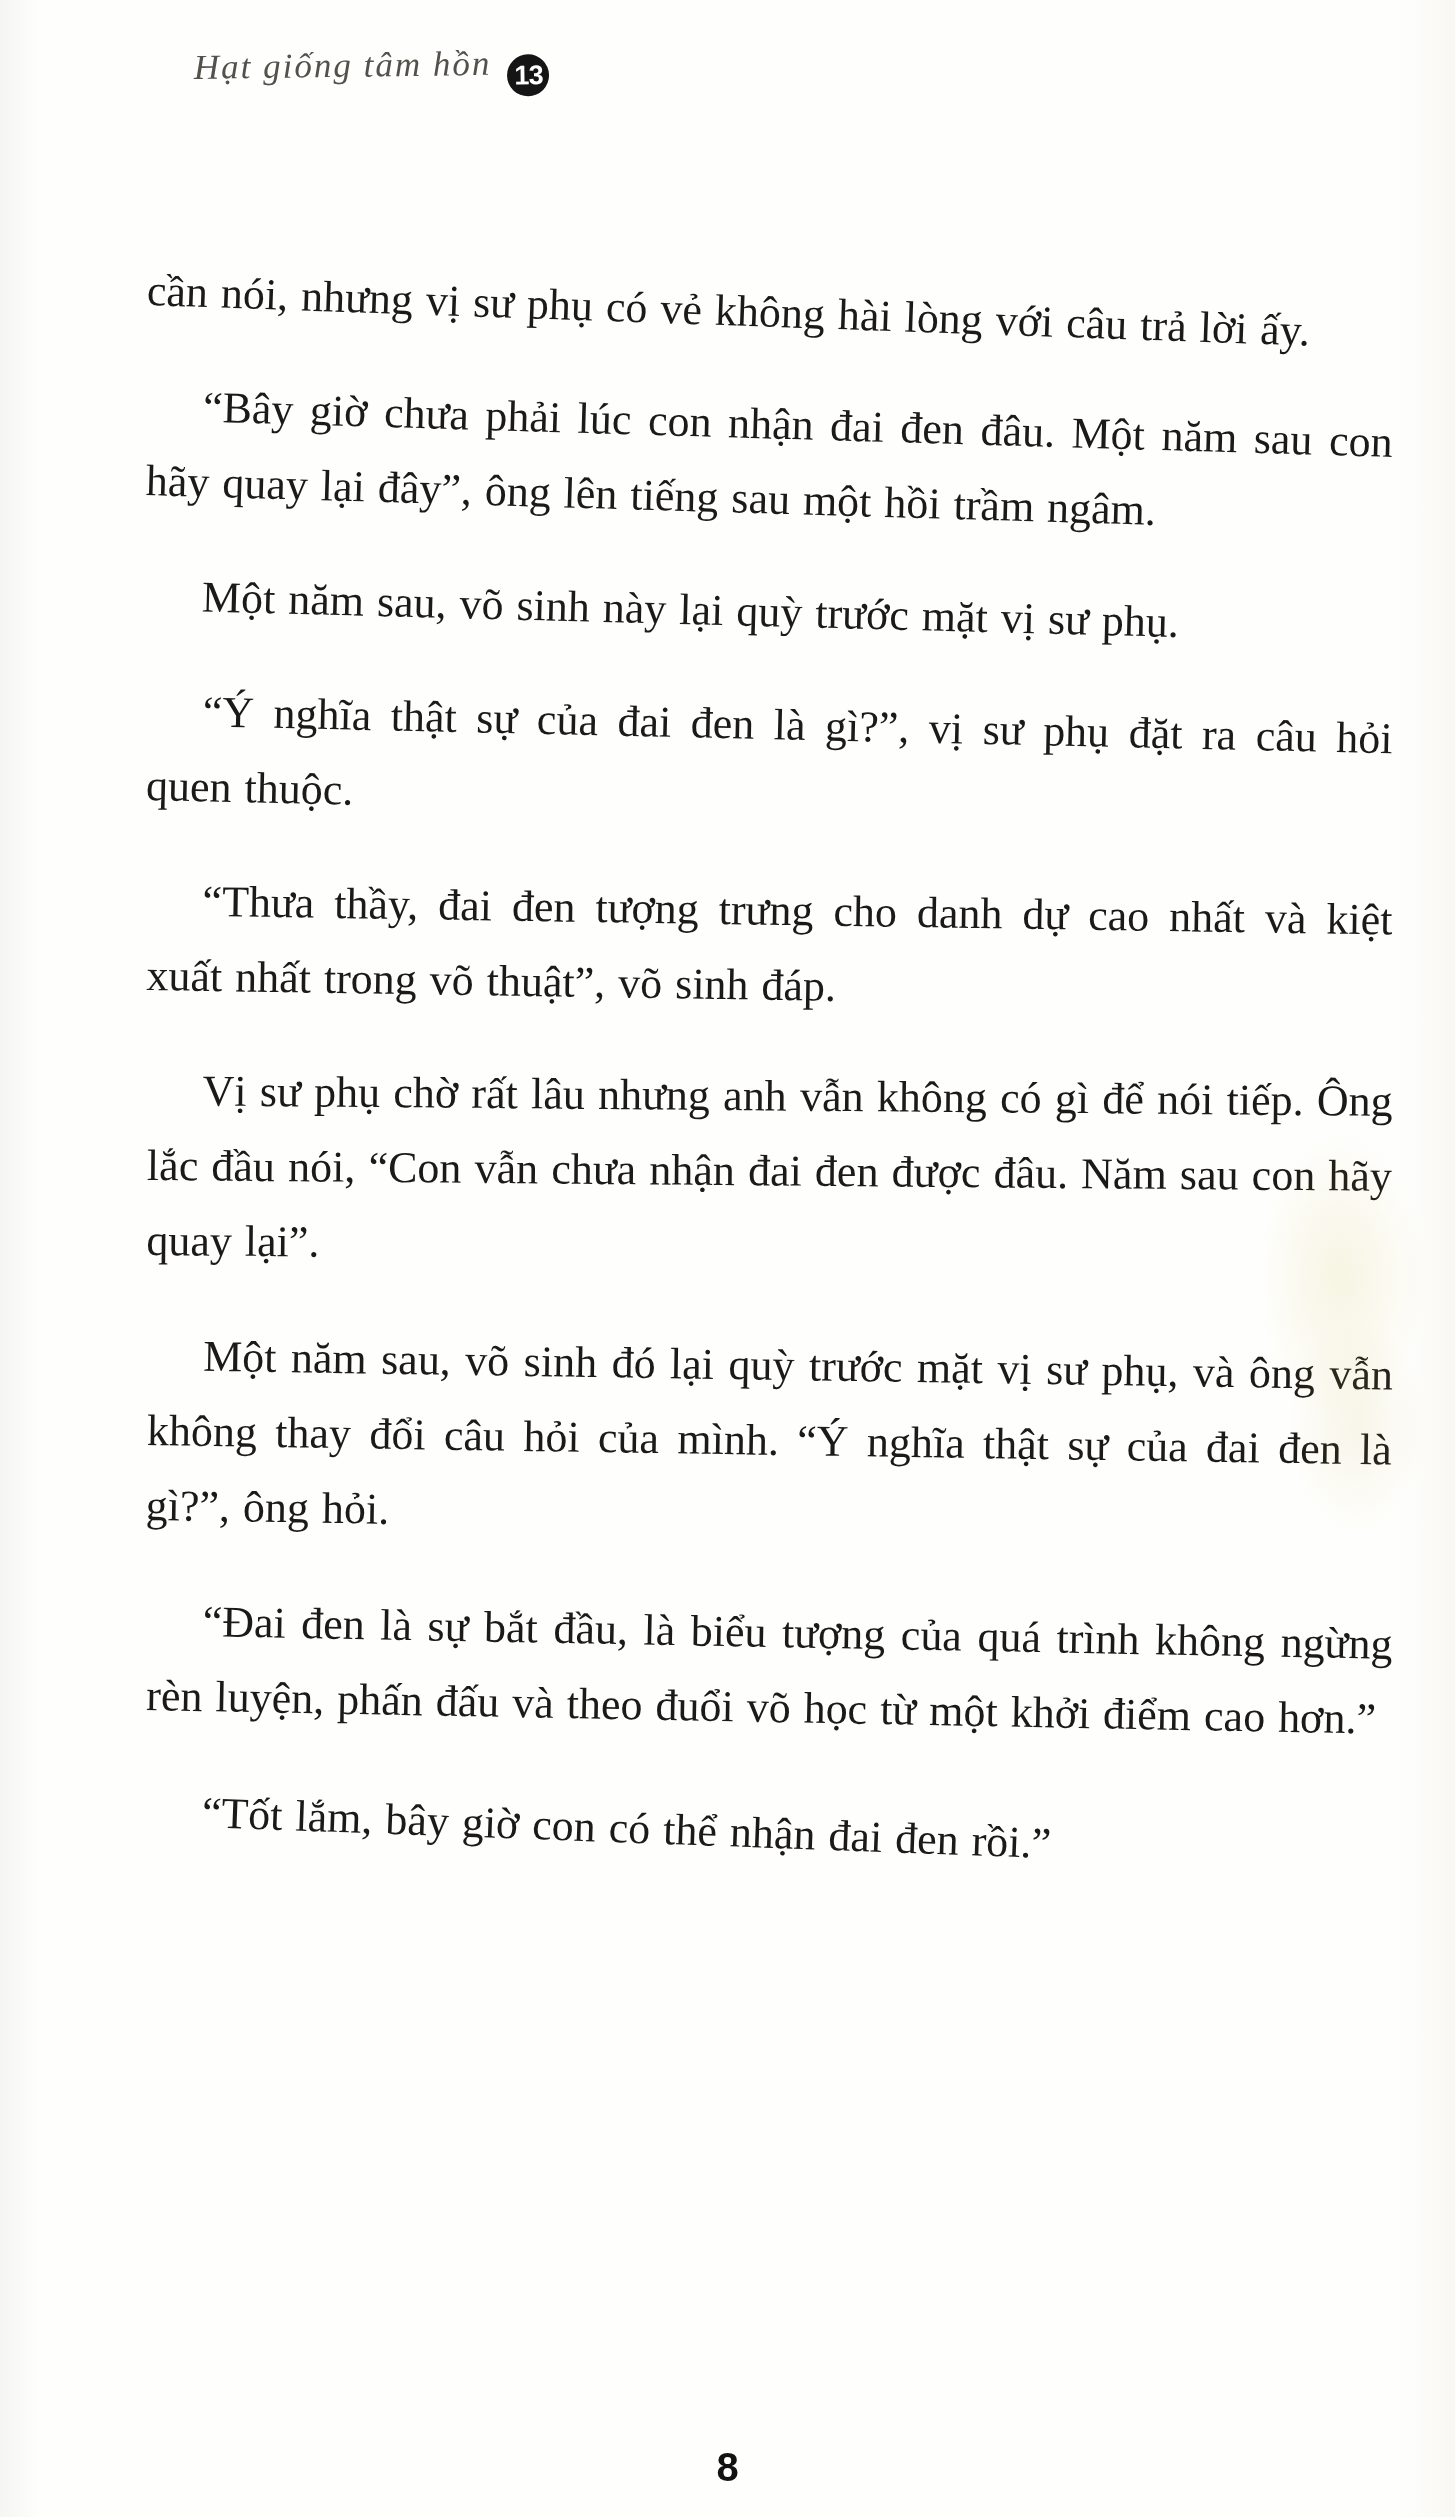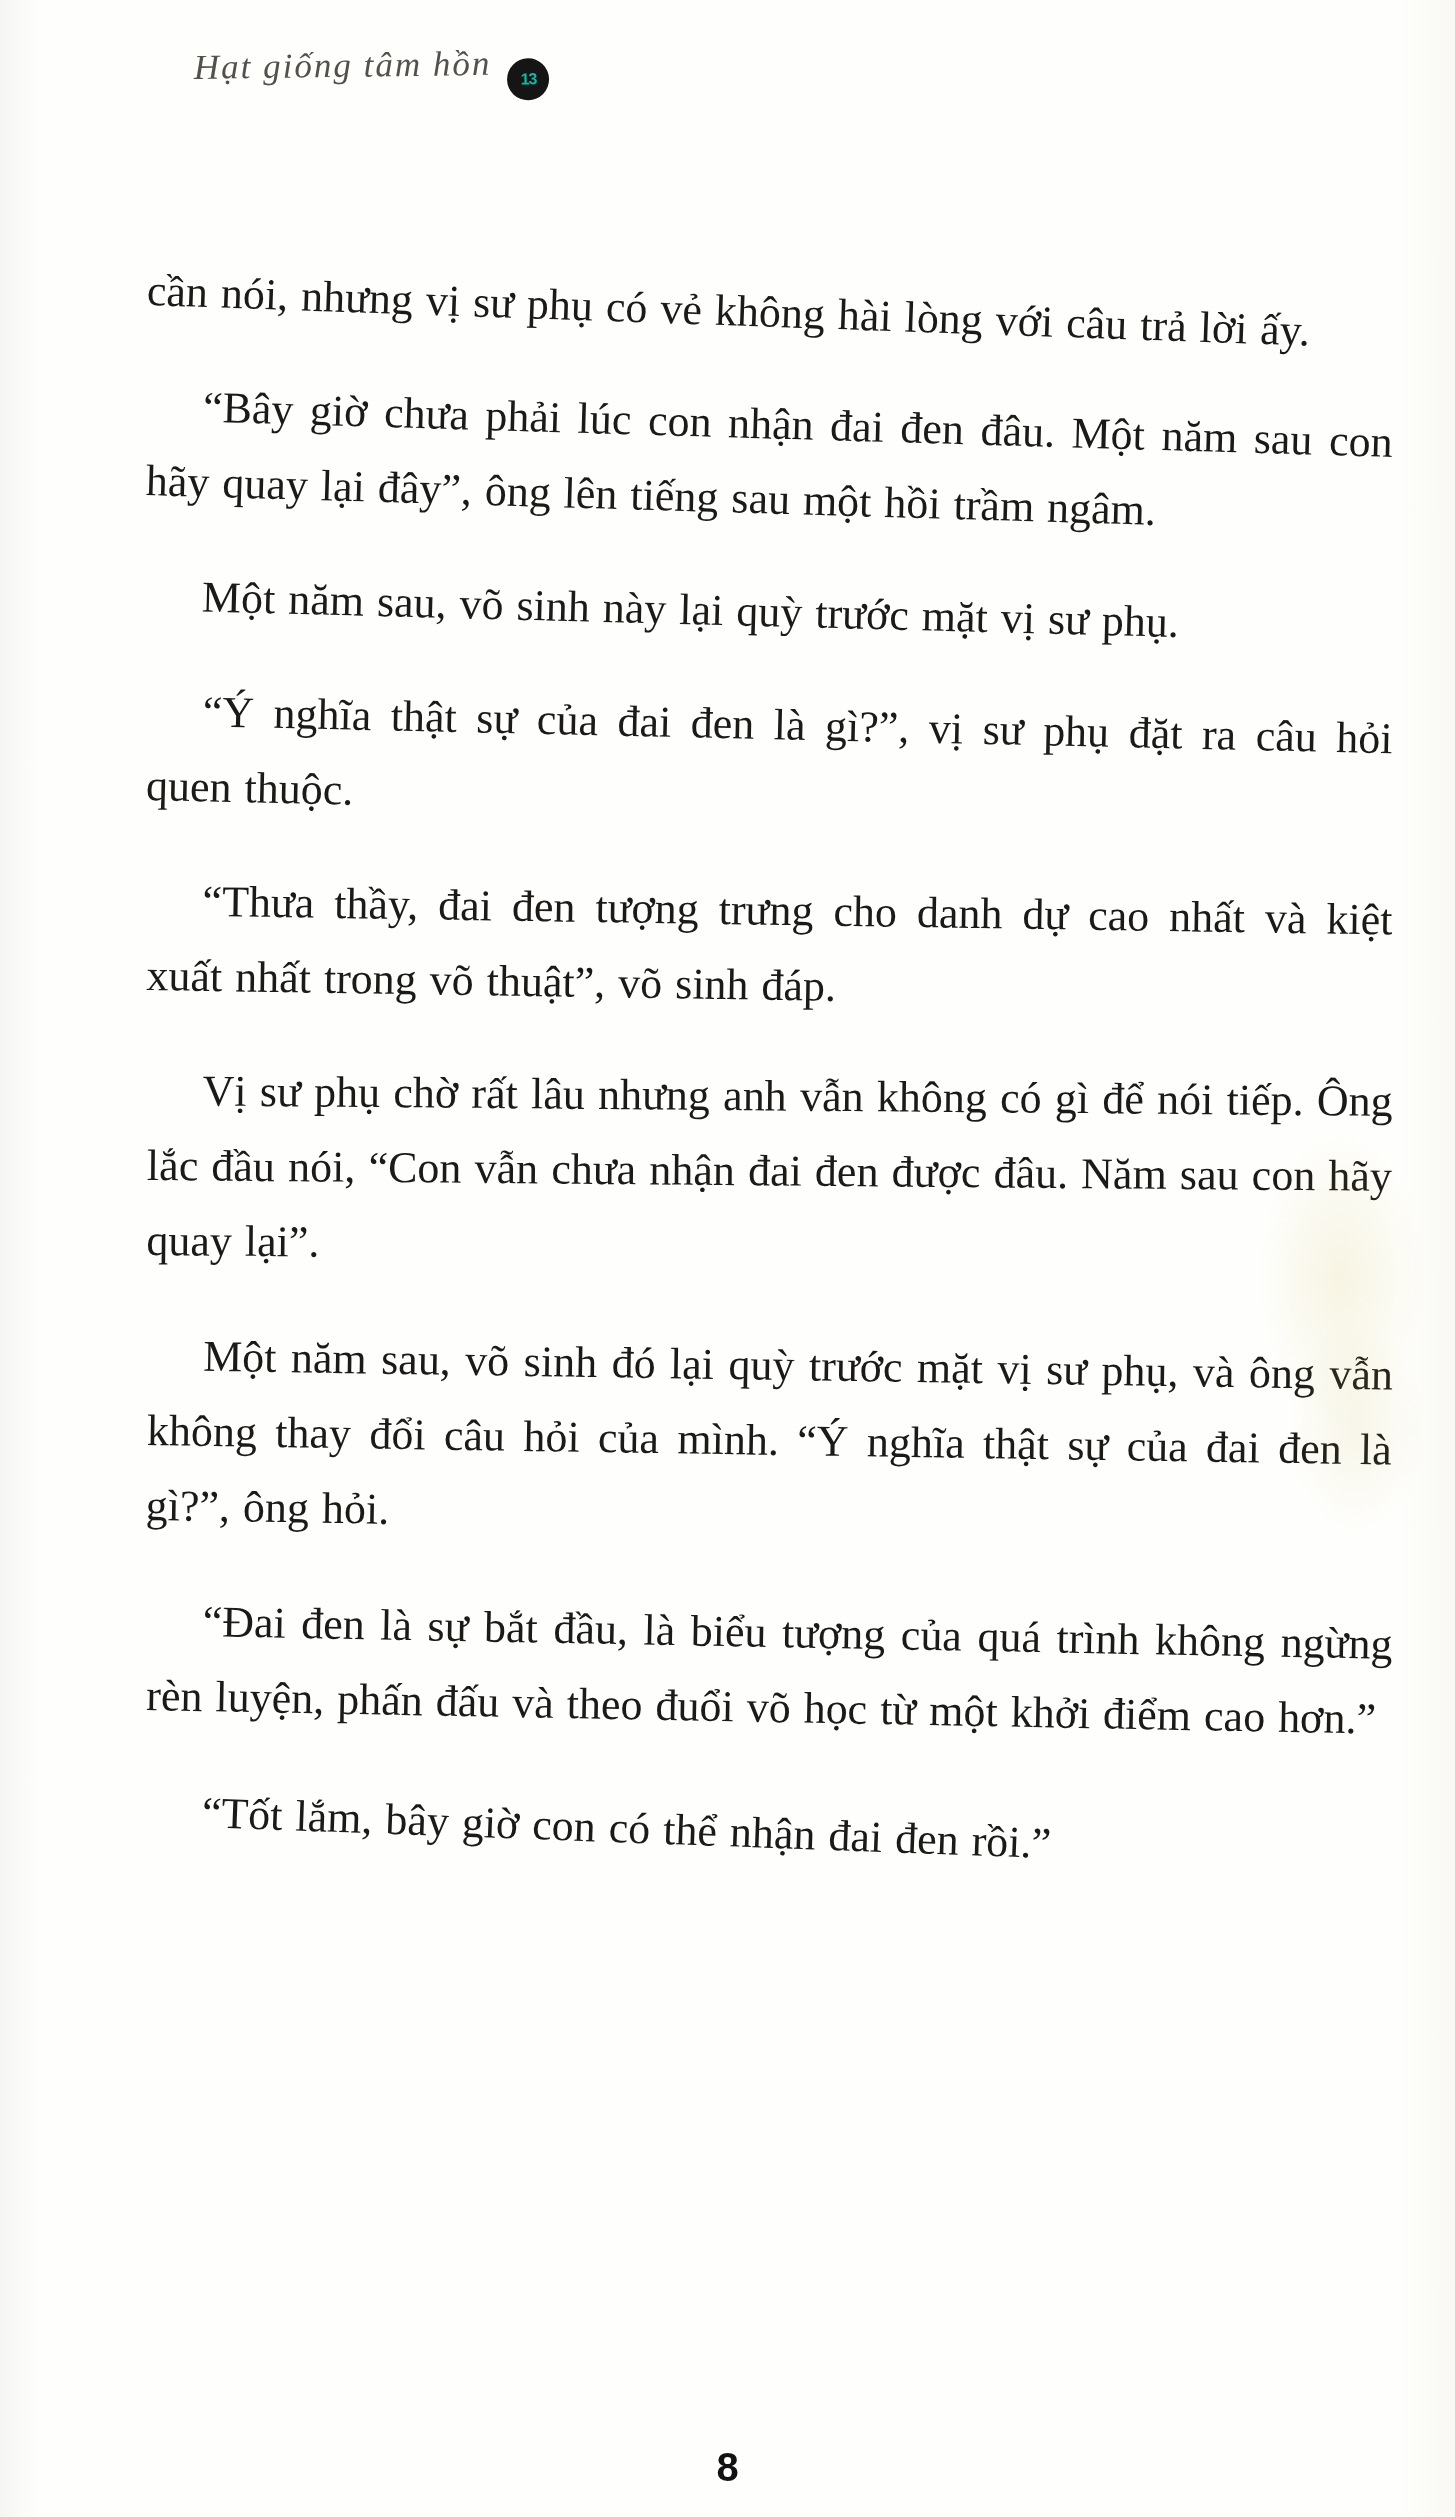--- a/index.html
+++ b/index.html
@@ -38,25 +38,25 @@
     font-style: italic;
     font-size: 35px;
     letter-spacing: 2px;
   }
   .volume-badge {
     display: inline-block;
     width: 42px;
     height: 42px;
     margin-left: 16px;
     background: #151515;
-    color: #14b8a6;
+    color: #ffffff;
     border-radius: 50%;
     font-family: "Liberation Sans", sans-serif;
     font-weight: bold;
-    font-size: 16px;
+    font-size: 27px;
     line-height: 42px;
     text-align: center;
     vertical-align: -10px;
     letter-spacing: -1px;
   }
 
   .text-column {
     position: absolute;
     top: 253px;
     left: 147px;

